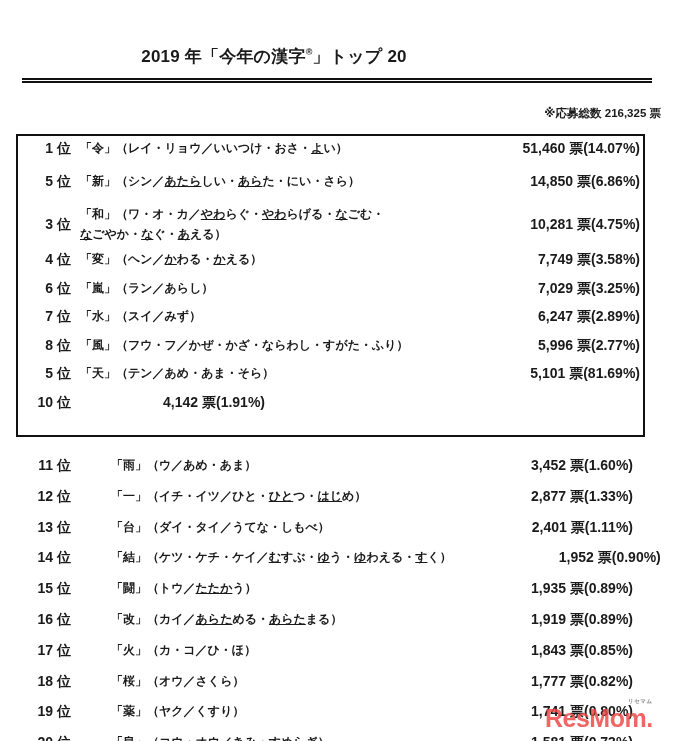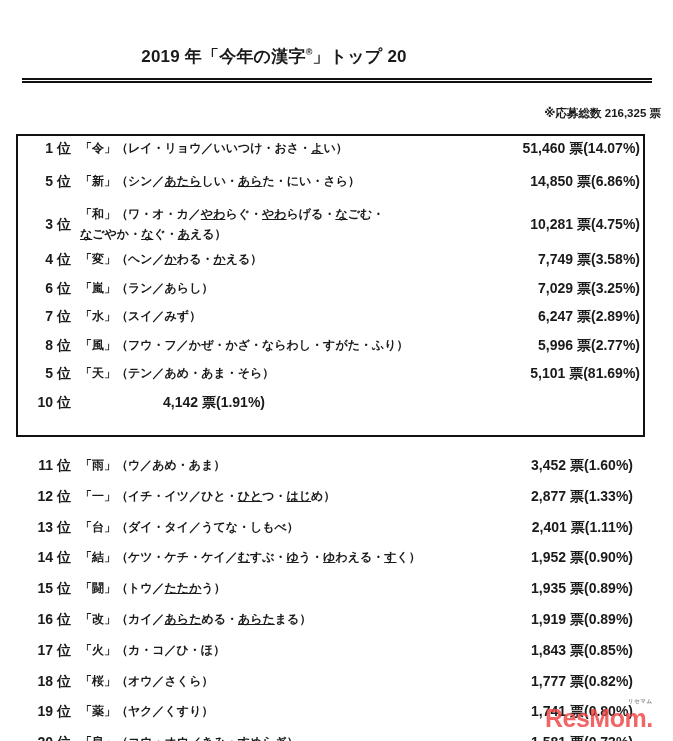--- a/index.html
+++ b/index.html
@@ -84,21 +84,21 @@
   }
 
   .row {
     display: flex;
     align-items: flex-start;
     height: 28.5px;
     box-sizing: border-box;
   }
   .rows-top .row:first-child { padding-top: 4px; height: 36.5px; }
   .row.two-line { height: 50px; align-items: center; }
-  .rows-bottom .row { height: 30.8px; }
+  .rows-bottom .row { height: 30.8px; gap: 31px; }
 
   .rank {
     width: 64px;
     flex: 0 0 64px;
     text-align: right;
     padding-right: 9px;
     box-sizing: border-box;
     font-size: 14px;
     font-weight: 700;
     white-space: nowrap;

